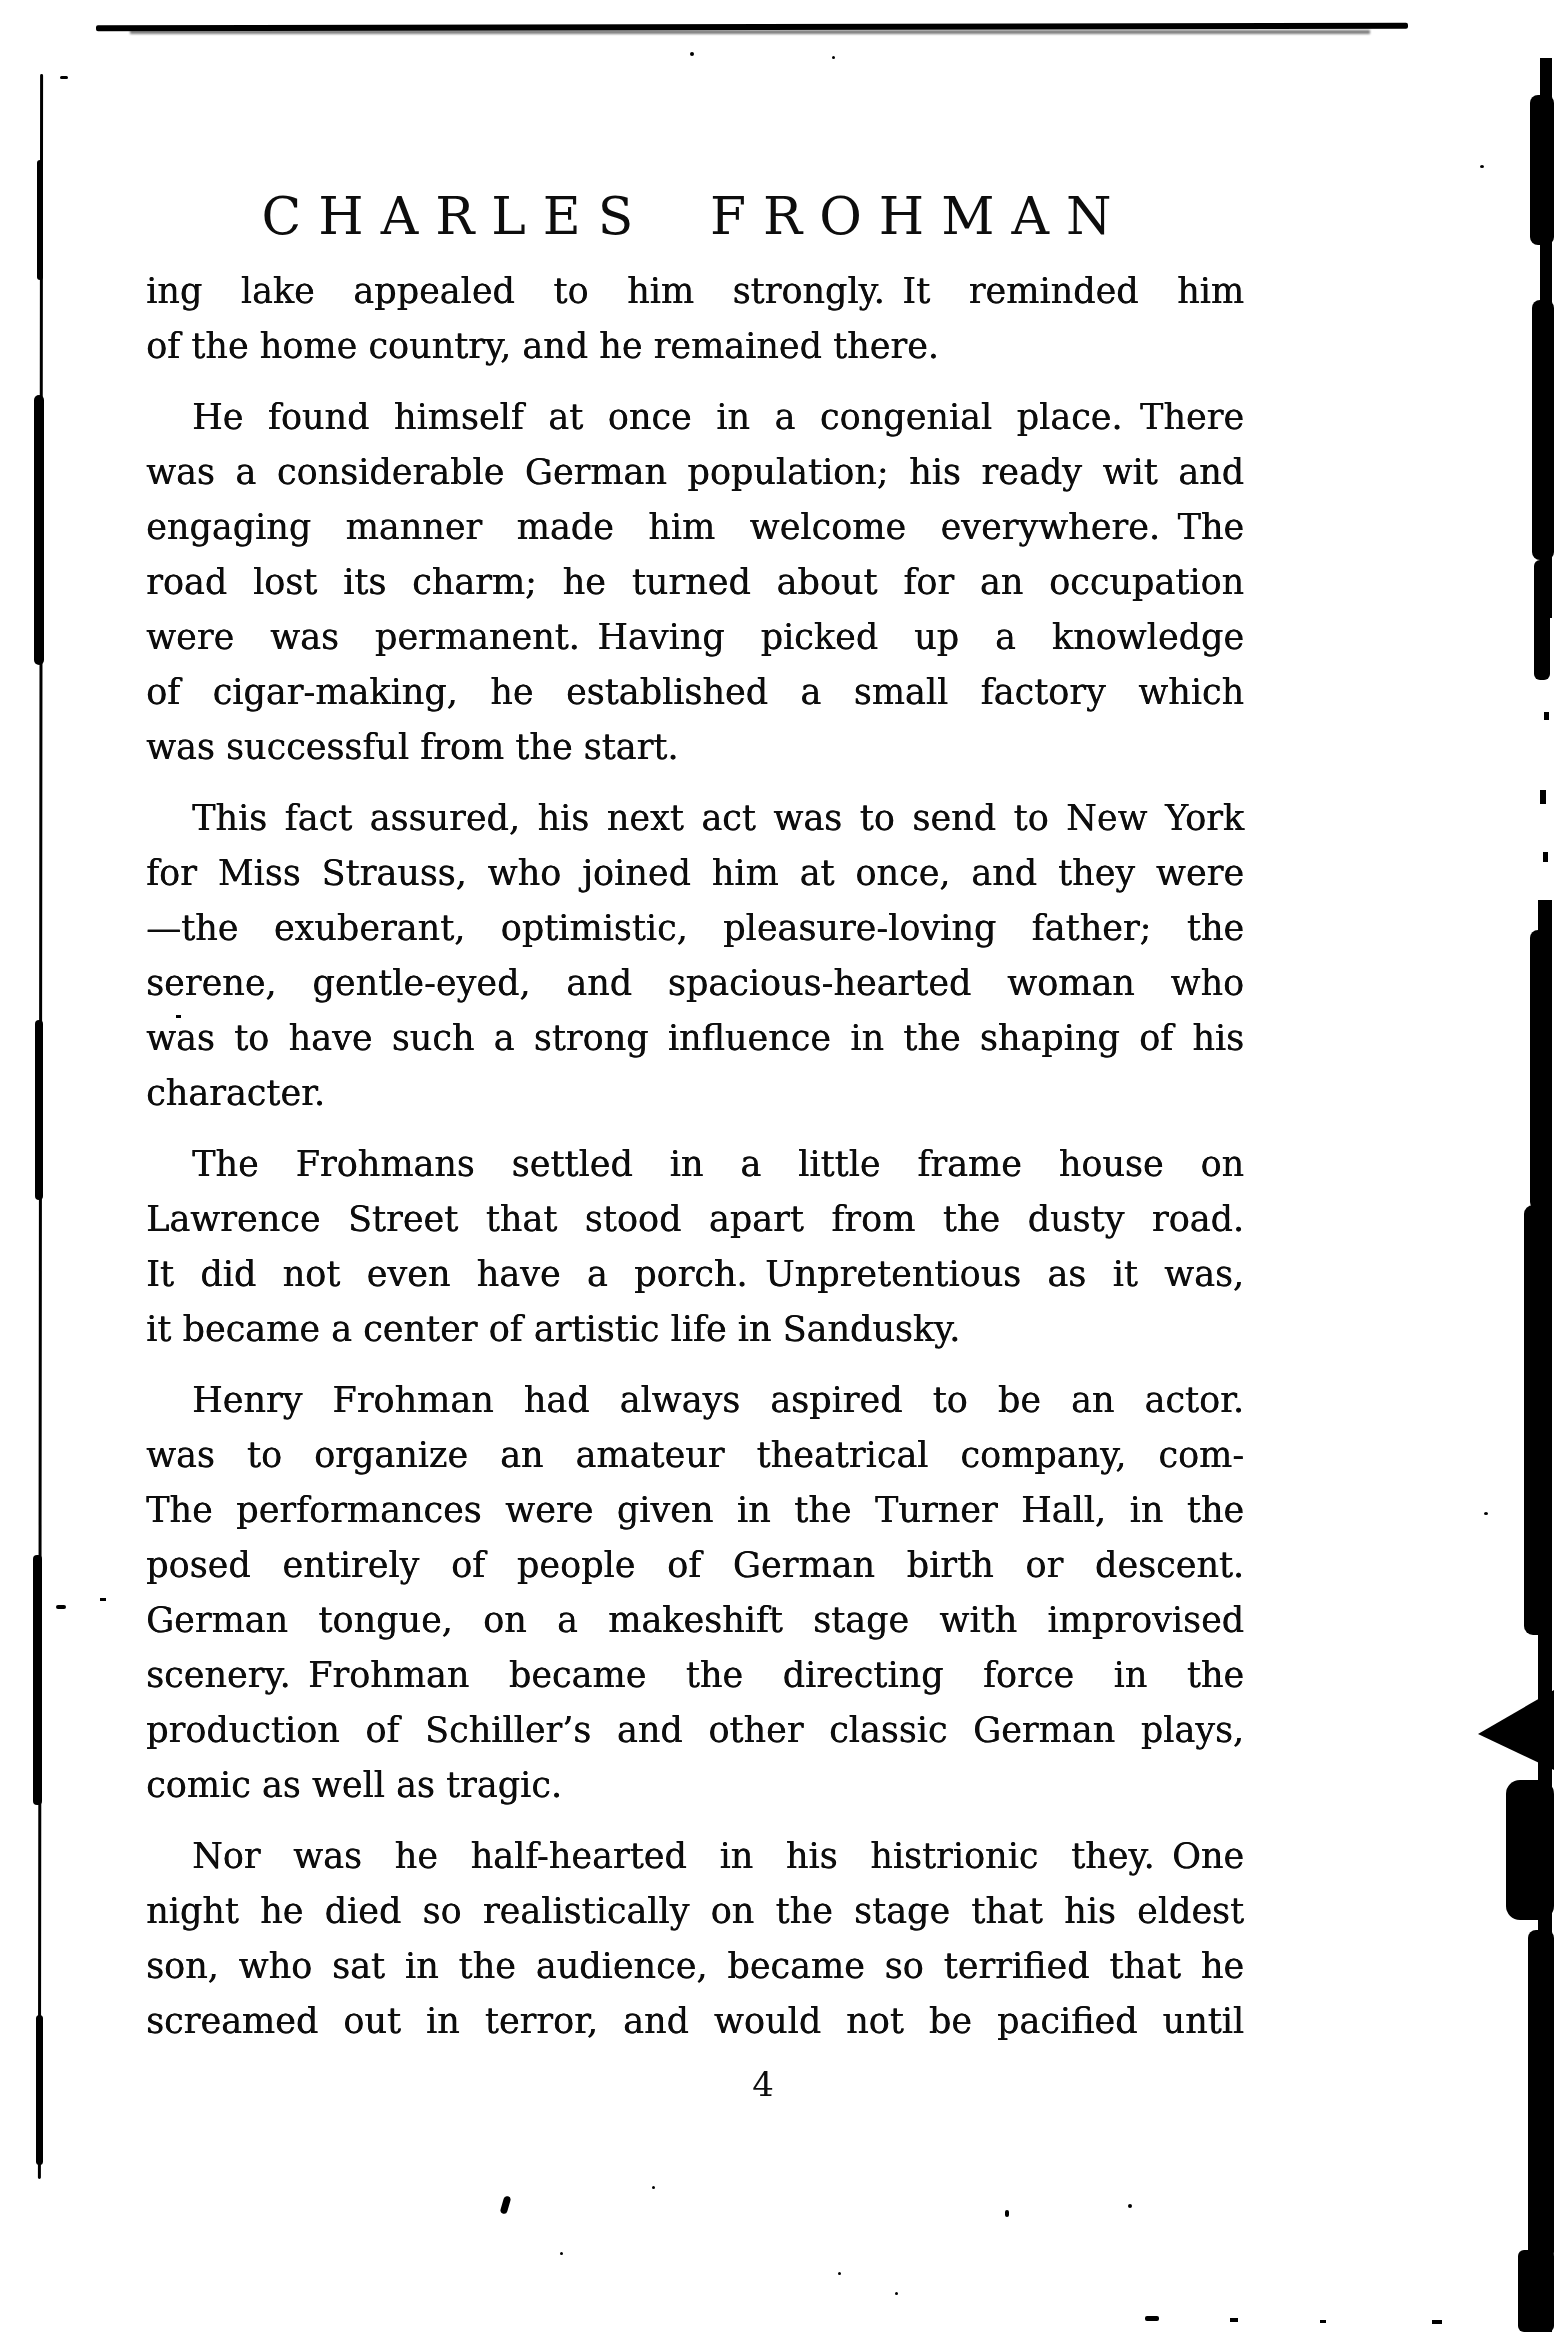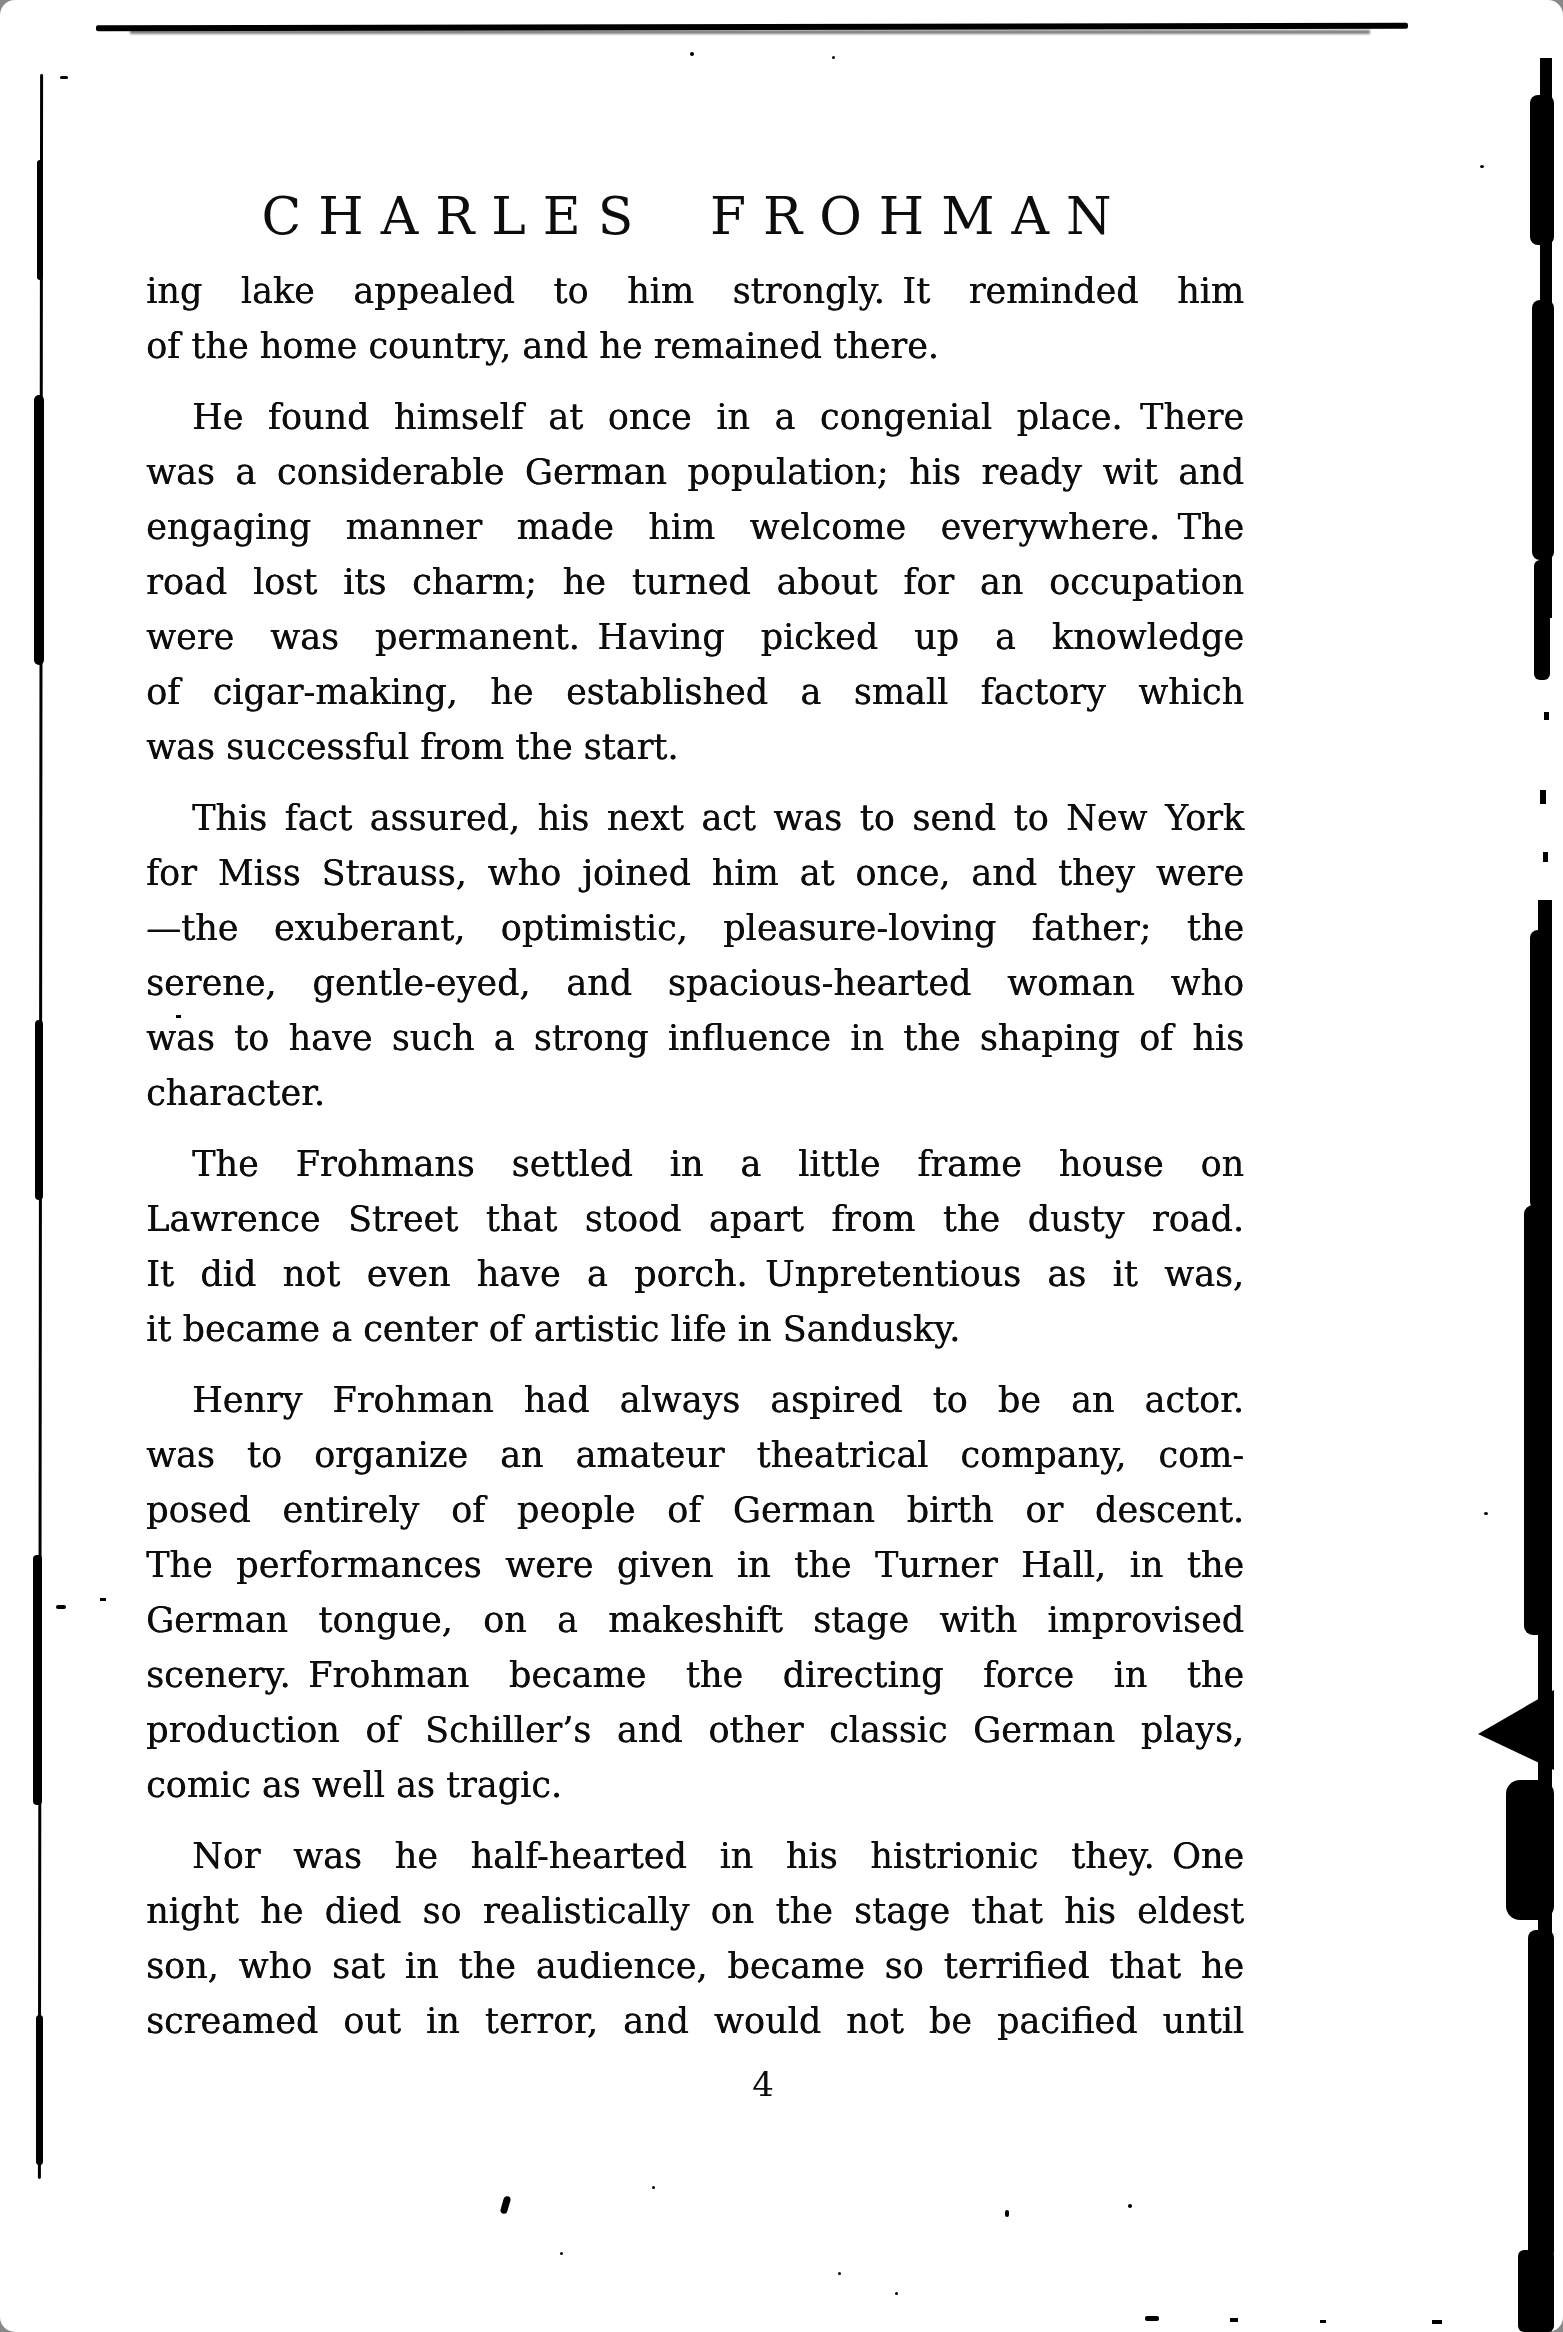--- a/index.html
+++ b/index.html
@@ -3,21 +3,20 @@
 <meta charset="utf-8">
 <style>
   html,body{margin:0;padding:0;background:#888;}
   .page{
     position:relative;
     width:1563px;height:2332px;
     background:#ffffff;
     font-family:"DejaVu Serif", serif;
     color:#0d0d0d;
     overflow:hidden;
-    border-radius:15px;
   }
   
   .text-column{position:absolute;left:130px;top:0;width:1130px;height:100%;}
   .title{
     position:absolute;top:186px;left:0;width:100%;
     margin:0;text-align:center;
     font-size:52px;font-weight:normal;
     letter-spacing:17px;word-spacing:26px;
     white-space:nowrap;
   }
@@ -156,22 +155,22 @@
         </div>
         <div class="para">
           <div class="line j indent">The Frohmans settled in a little frame house on</div>
           <div class="line j">Lawrence Street that stood apart from the dusty road.</div>
           <div class="line j">It did not even have a porch. Unpretentious as it was,</div>
           <div class="line">it became a center of artistic life in Sandusky.</div>
         </div>
         <div class="para">
           <div class="line j indent">Henry Frohman had always aspired to be an actor.</div>
           <div class="line j">was to organize an amateur theatrical company, com-</div>
+          <div class="line j">The performances were given in the Turner Hall, in the</div>
           <div class="line j">posed entirely of people of German birth or descent.</div>
-          <div class="line j">The performances were given in the Turner Hall, in the</div>
           <div class="line j">German tongue, on a makeshift stage with improvised</div>
           <div class="line j">scenery. Frohman became the directing force in the</div>
           <div class="line j">production of Schiller’s and other classic German plays,</div>
           <div class="line">comic as well as tragic.</div>
         </div>
         <div class="para gap">
           <div class="line j indent">Nor was he half-hearted in his histrionic they. One</div>
           <div class="line j">night he died so realistically on the stage that his eldest</div>
           <div class="line j">son, who sat in the audience, became so terrified that he</div>
           <div class="line j">screamed out in terror, and would not be pacified until</div>

